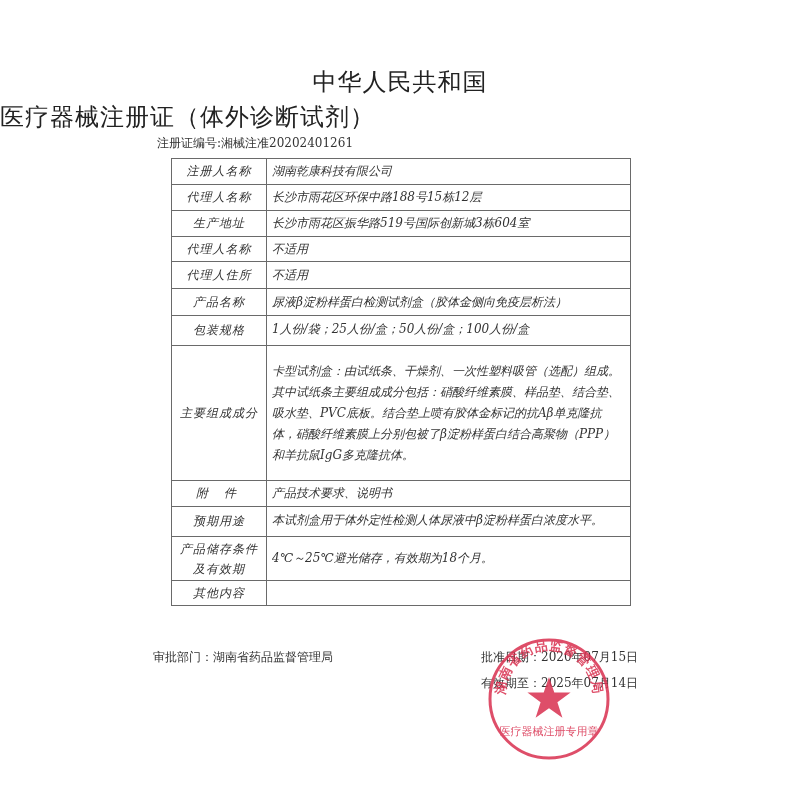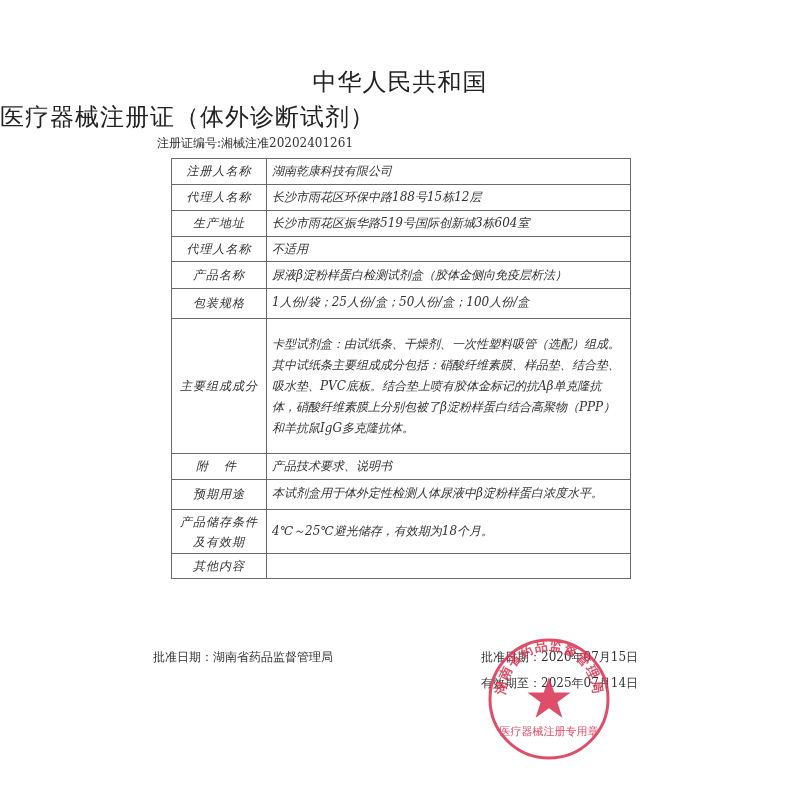--- a/index.html
+++ b/index.html
@@ -41,20 +41,24 @@
   </tr>
   <tr style="height:26px">
     <td class="lbl">生产地址</td>
     <td class="val">长沙市雨花区振华路519号国际创新城3栋604室</td>
   </tr>
   <tr style="height:25px">
     <td class="lbl">代理人名称</td>
     <td class="val">不适用</td>
   </tr>
   <tr style="height:27px">
+    <td class="lbl">代理人住所</td>
+    <td class="val">不适用</td>
+  </tr>
+  <tr style="height:27px">
     <td class="lbl">产品名称</td>
     <td class="val">尿液β淀粉样蛋白检测试剂盒（胶体金侧向免疫层析法）</td>
   </tr>
   <tr style="height:30px">
     <td class="lbl">包装规格</td>
     <td class="val" style="vertical-align:top;padding-top:3px">1人份/袋；25人份/盒；50人份/盒；100人份/盒</td>
   </tr>
   <tr style="height:135px">
     <td class="lbl">主要组成成分</td>
     <td class="val">
@@ -77,21 +81,21 @@
     </td>
     <td class="val">4℃～25℃避光储存，有效期为18个月。</td>
   </tr>
   <tr style="height:25px">
     <td class="lbl">其他内容</td>
     <td class="val"></td>
   </tr>
 </tbody>
   </table>
 
-<div class="footer-left">批准日期：湖南省药品监督管理局</div>
+<div class="footer-left">审批部门：湖南省药品监督管理局</div>
 <div class="footer-right1">批准日期：2020年07月15日</div>
 <div class="footer-right2">有效期至：2025年07月14日</div>
 
 <svg class="stamp" viewBox="0 0 124 124" xmlns="http://www.w3.org/2000/svg">
   <defs>
     <path id="arcPath" d="M 20 70 A 44 44 0 1 1 104 70" fill="none"></path>
   </defs>
   <circle cx="62" cy="62" r="59" fill="none" stroke="#d9304f" stroke-width="3"></circle>
   <text font-size="13" fill="#d9304f" font-family="'DejaVu Sans', sans-serif" font-weight="bold" letter-spacing="1">
     <textPath href="#arcPath" startOffset="50%" text-anchor="middle">湖南省药品监督管理局</textPath>

